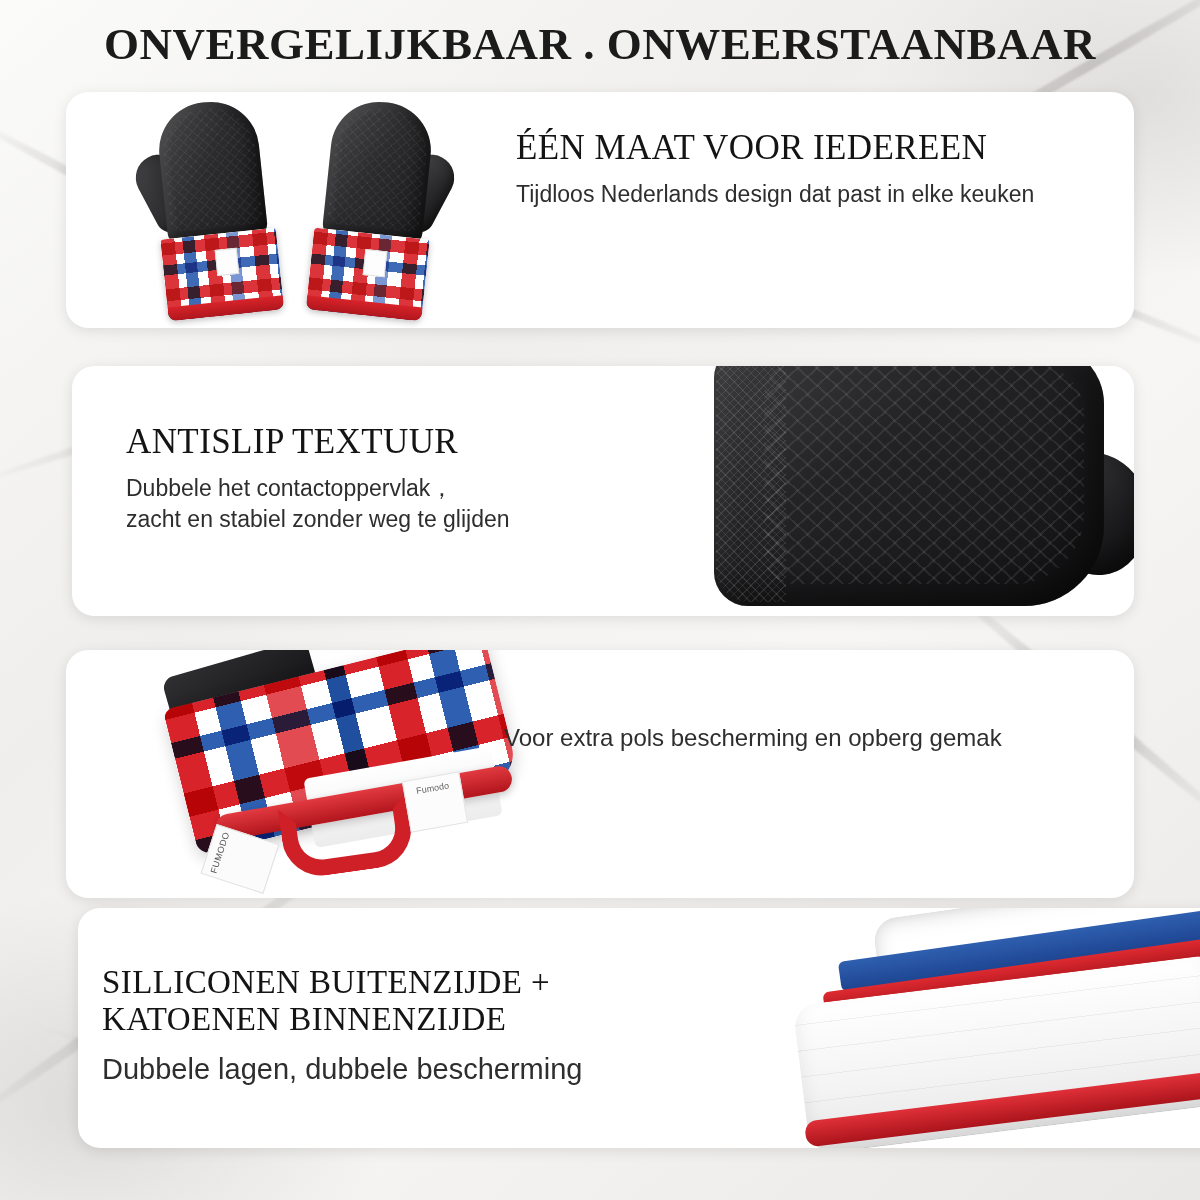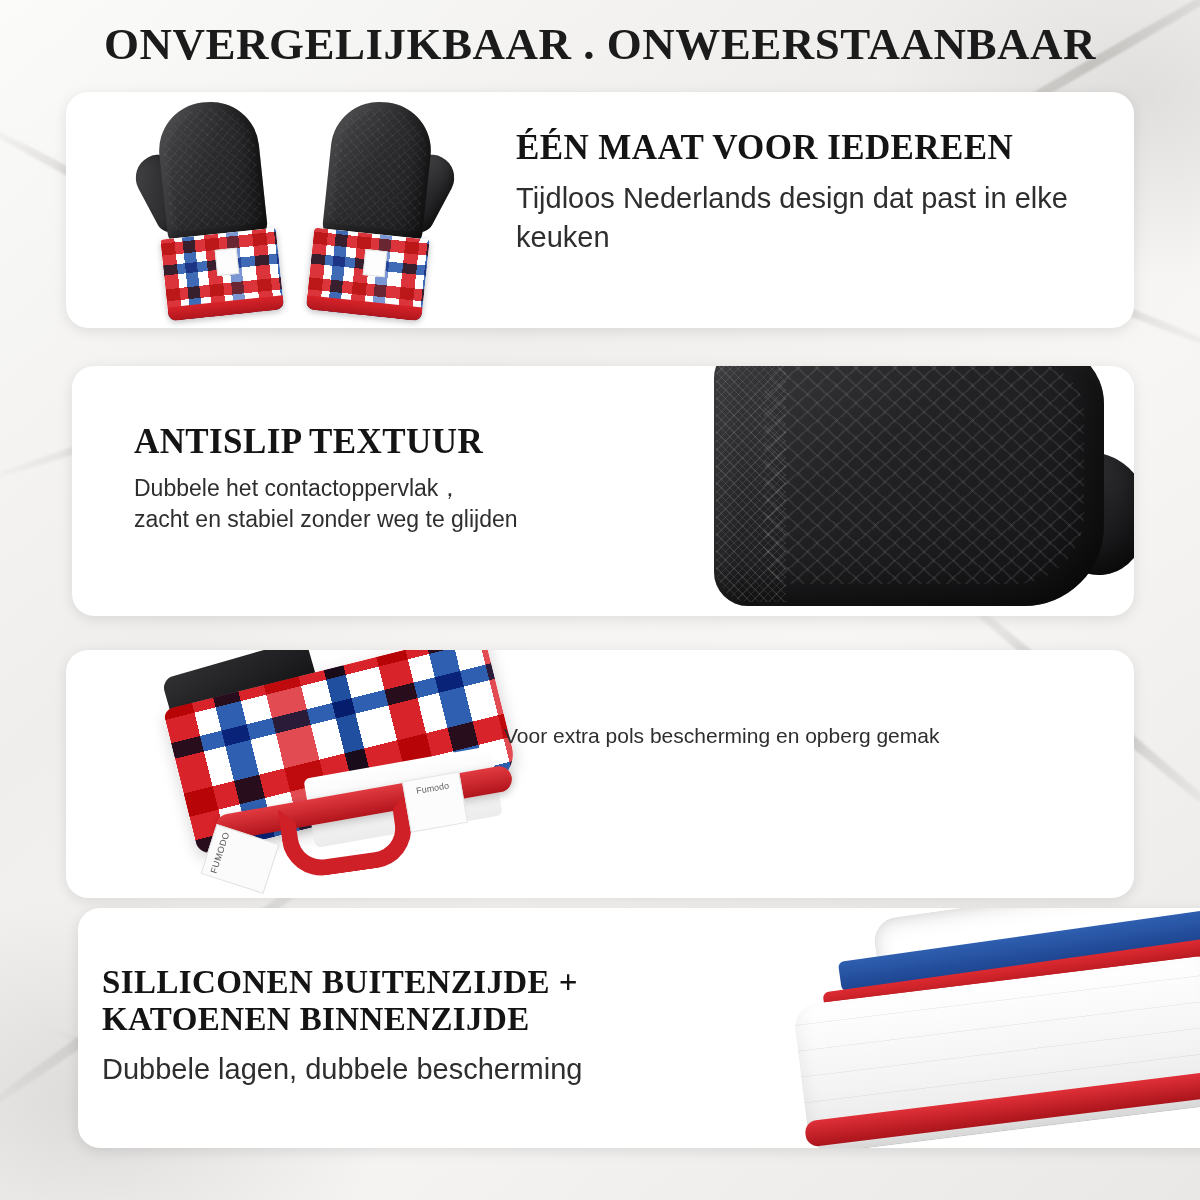--- a/index.html
+++ b/index.html
@@ -58,49 +58,49 @@
     background: #ffffff;
     border-radius: 22px;
     box-shadow: 0 3px 14px rgba(0,0,0,0.10);
     overflow: hidden;
   }
 
   .card-text { position: absolute; }
 
   .card-title {
     font-family: "Liberation Serif", serif;
-    font-weight: 700;
+    font-weight: 400;
     color: #141414;
     line-height: 1.12;
     letter-spacing: 0.4px;
   }
   .card-desc {
     font-family: "Liberation Sans", sans-serif;
     color: #2e2e2e;
     line-height: 1.33;
     margin-top: 12px;
   }
 
   
   #card-1 { left: 66px; top: 92px; width: 1068px; height: 236px; }
   #card-1 .card-text { left: 450px; top: 36px; width: 600px; }
   #card-1 .card-title { font-size: 35px; }
-  #card-1 .card-desc { font-size: 29px; }
+  #card-1 .card-desc { font-size: 23px; }
 
   
   #card-2 { left: 72px; top: 366px; width: 1062px; height: 250px; }
-  #card-2 .card-text { left: 62px; top: 56px; width: 560px; }
+  #card-2 .card-text { left: 54px; top: 56px; width: 560px; }
   #card-2 .card-title { font-size: 35px; }
   #card-2 .card-desc { font-size: 23px; }
 
   
   #card-3 { left: 66px; top: 650px; width: 1068px; height: 248px; }
   #card-3 .card-text { left: 438px; top: 60px; width: 620px; }
   #card-3 .card-title { font-size: 34px; }
-  #card-3 .card-desc { font-size: 21px; }
+  #card-3 .card-desc { font-size: 24px; }
 
   
   #card-4 { left: 78px; top: 908px; width: 1158px; height: 240px; }
   #card-4 .card-text { left: 24px; top: 56px; width: 590px; }
   #card-4 .card-title { font-size: 33px; }
   #card-4 .card-desc { font-size: 29px; }
 
   
 
   

